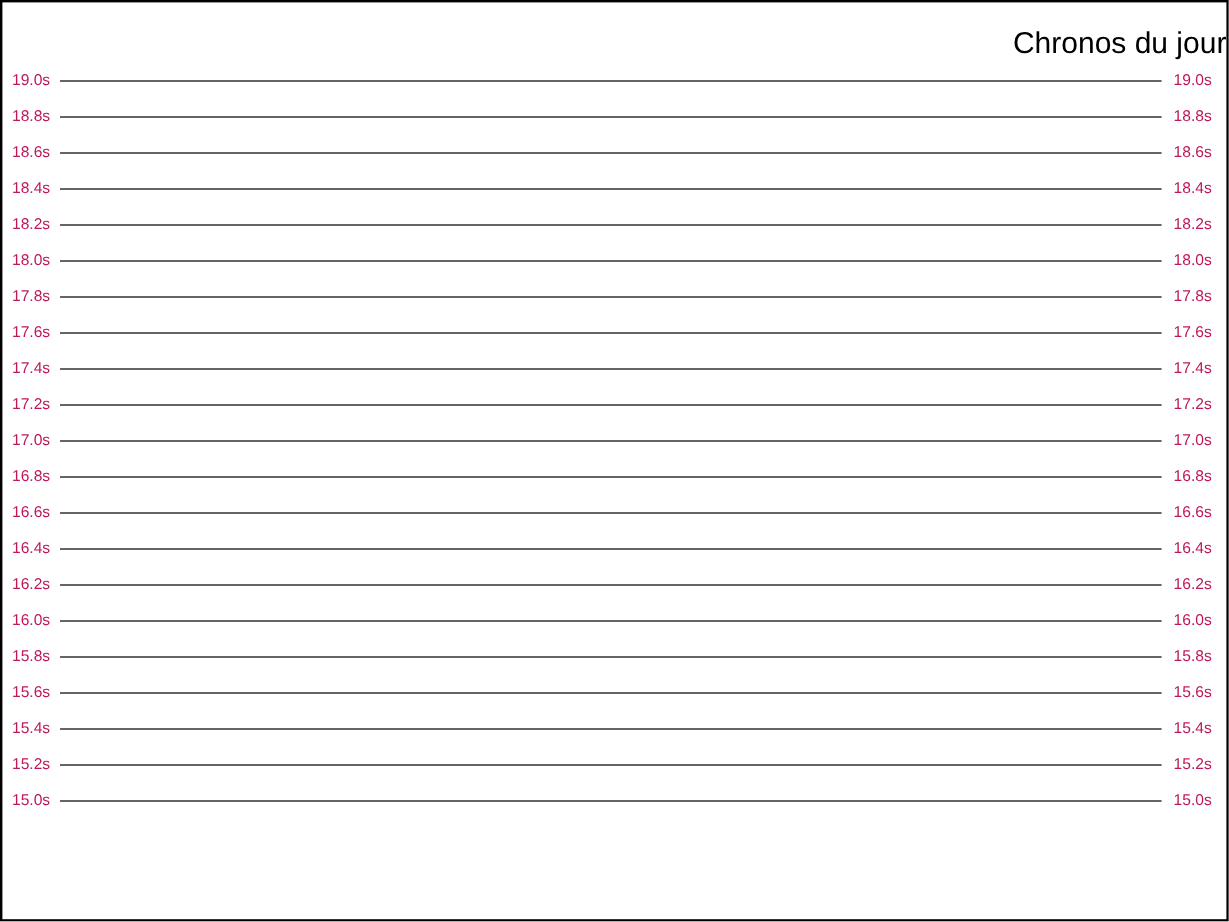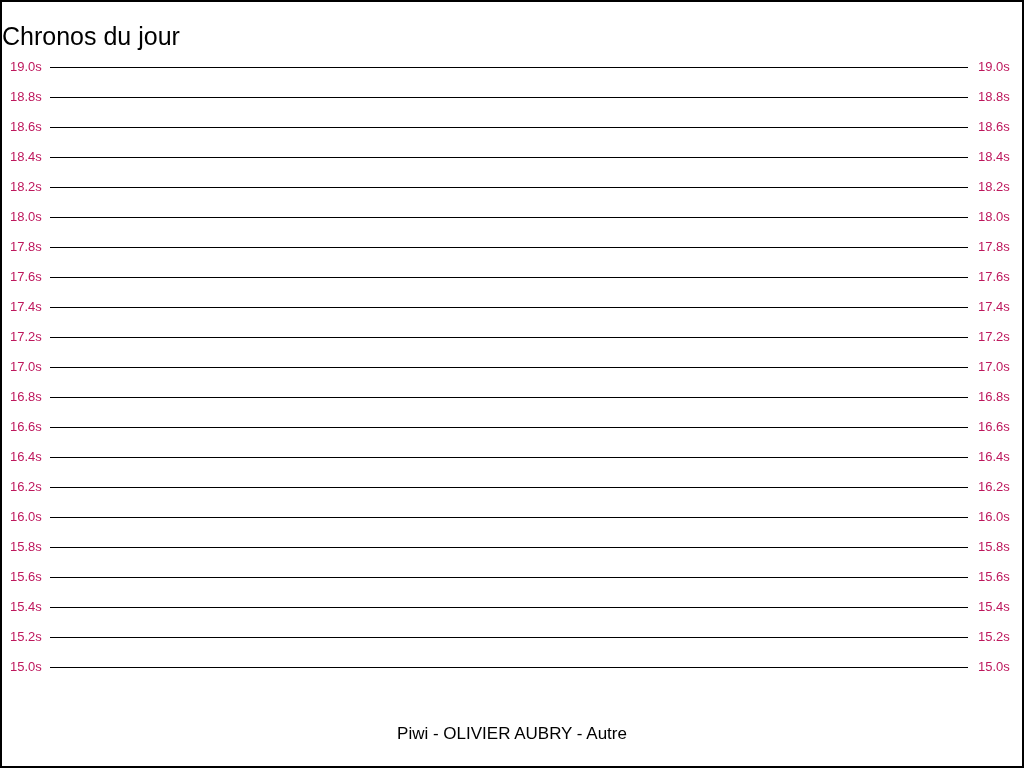--- a/index.html
+++ b/index.html
@@ -15,21 +15,21 @@
     background: #ffffff;
     border: 2px solid #000000;
     box-sizing: border-box;
     overflow: hidden;
   }
   .chart-title {
     position: absolute;
     top: 20px;
     left: 0;
     width: 100%;
-    text-align: left;
+    text-align: right;
     font-size: 25px;
     font-weight: 400;
     color: #000000;
     margin: 0;
   }
   .plot-area {
     position: absolute;
     top: 0;
     left: 0;
     width: 100%;
@@ -136,14 +136,13 @@
       <div class="grid-line" style="top: 605px;"></div>
       <span class="tick-label right" style="top: 597px;">15.4s</span>
       <span class="tick-label left" style="top: 627px;">15.2s</span>
       <div class="grid-line" style="top: 635px;"></div>
       <span class="tick-label right" style="top: 627px;">15.2s</span>
       <span class="tick-label left" style="top: 657px;">15.0s</span>
       <div class="grid-line" style="top: 665px;"></div>
       <span class="tick-label right" style="top: 657px;">15.0s</span>
     </div>
 
-  <div class="chart-footer">Piwi - OLIVIER AUBRY - Autre</div>
 </div>
 
 </body></html>

